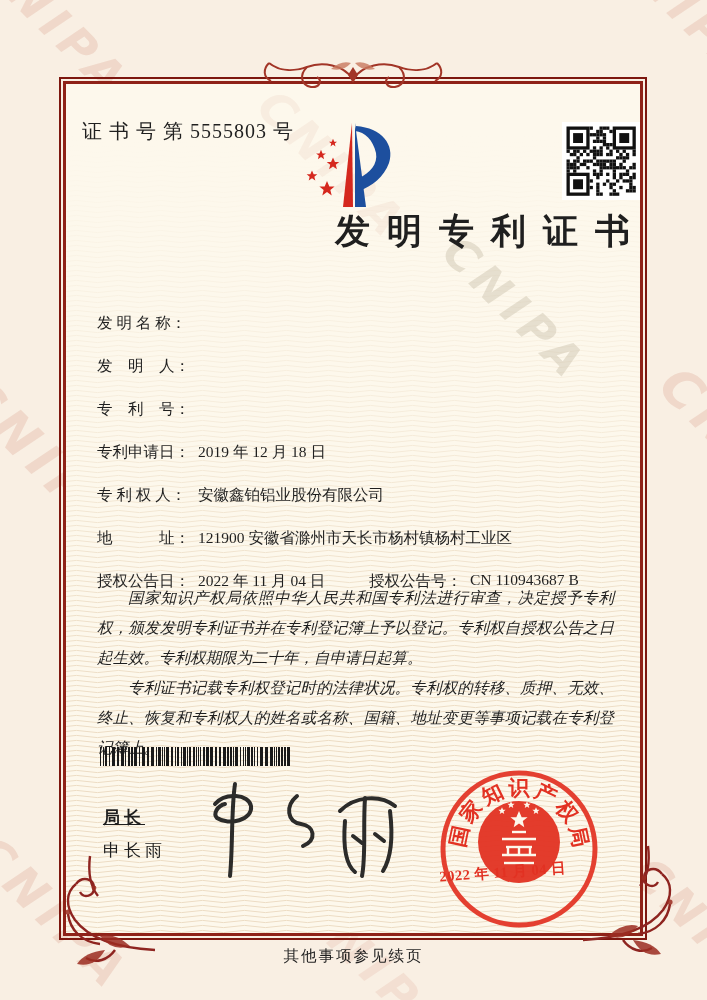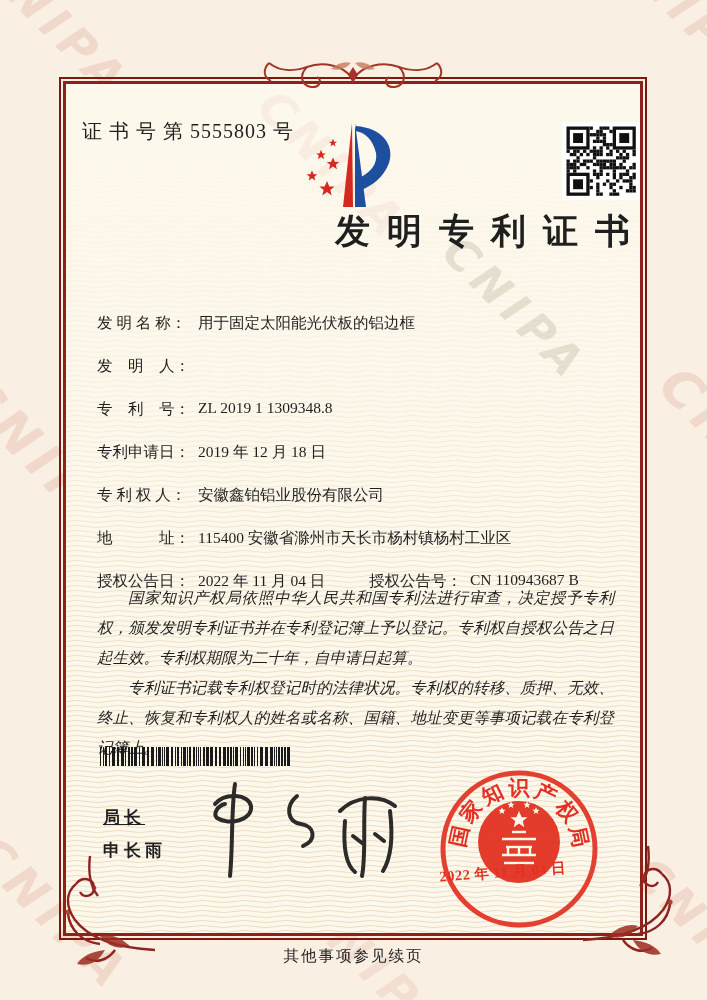--- a/index.html
+++ b/index.html
@@ -46,21 +46,21 @@
   .field-row.pair .f-value{flex:0 0 171px;}
   .f-label2{flex:0 0 101px;}
   .f-value2{flex:1;}
   .body-text{left:97px;top:583px;width:517px;font-size:15.5px;line-height:30px;
              text-align:justify;font-style:italic;}
   .body-text p{margin:0;text-indent:2em;}
   .barcode{left:100px;top:747px;}
   .sig-title{left:103px;top:806px;font-family:"Liberation Sans","DejaVu Sans",sans-serif;
              font-size:17px;font-weight:bold;letter-spacing:4px;text-decoration:underline;}
   .sig-name{left:103px;top:839px;font-family:"Liberation Sans","DejaVu Sans",sans-serif;
-            font-size:17px;font-weight:bold;letter-spacing:4px;}
+            font-size:17px;font-weight:normal;letter-spacing:4px;}
   .sig-script{left:205px;top:776px;}
   .seal{left:430px;top:762px;}
   .page-no{left:59px;top:901px;width:588px;text-align:center;font-size:13.5px;}
   .foot-note{left:0;top:946px;width:707px;text-align:center;font-size:15.5px;
              letter-spacing:2px;}
   .orn{position:absolute;z-index:5;}
   .orn-top{left:247px;top:55px;}
   .fl-br{left:578px;top:842px;}
   .fl-bl{left:40px;top:852px;}
 </style>
@@ -264,40 +264,38 @@
         <rect x="46.199999999999996" y="66" width="3.3" height="3.3" fill="#111"></rect>
         <rect x="49.5" y="66" width="3.3" height="3.3" fill="#111"></rect>
       </g>
   </svg>
 
   <div class="ct title">发明专利证书</div>
 
   <div class="ct fields">
     <div class="field-row">
       <span class="f-label">发 明 名 称：</span>
-      <span class="f-value">用于固定太阳能光伏板的铝边框</span>
     </div>
     <div class="field-row">
       <span class="f-label">发　明　人：</span>
     </div>
     <div class="field-row">
       <span class="f-label">专　利　号：</span>
-      <span class="f-value">ZL 2019 1 1309348.8</span>
     </div>
     <div class="field-row">
       <span class="f-label">专利申请日：</span>
       <span class="f-value">2019 年 12 月 18 日</span>
     </div>
     <div class="field-row">
       <span class="f-label">专 利 权 人：</span>
       <span class="f-value">安徽鑫铂铝业股份有限公司</span>
     </div>
     <div class="field-row">
       <span class="f-label">地　　　址：</span>
-      <span class="f-value">115400  安徽省滁州市天长市杨村镇杨村工业区</span>
+      <span class="f-value">121900  安徽省滁州市天长市杨村镇杨村工业区</span>
     </div>
     <div class="field-row pair">
       <span class="f-label">授权公告日：</span>
       <span class="f-value">2022 年 11 月 04 日</span>
       <span class="f-label2">授权公告号：</span>
       <span class="f-value2">CN 110943687 B</span>
     </div>
   </div>
 
   <div class="ct body-text">

